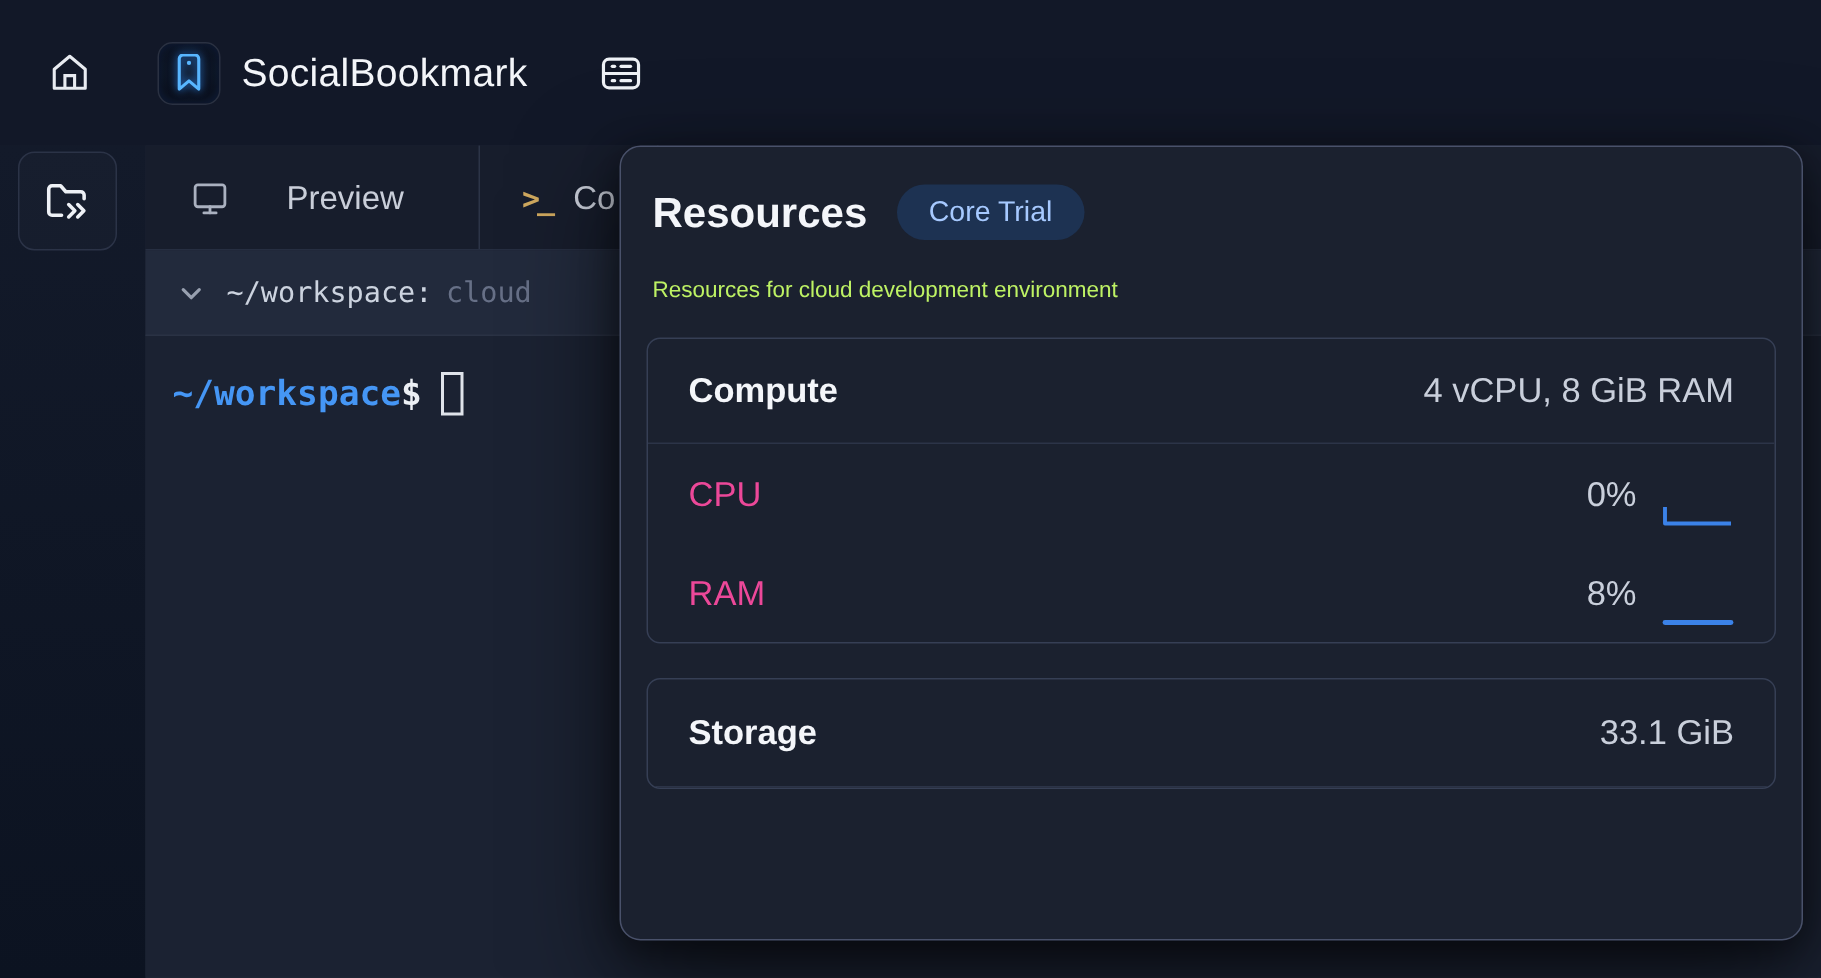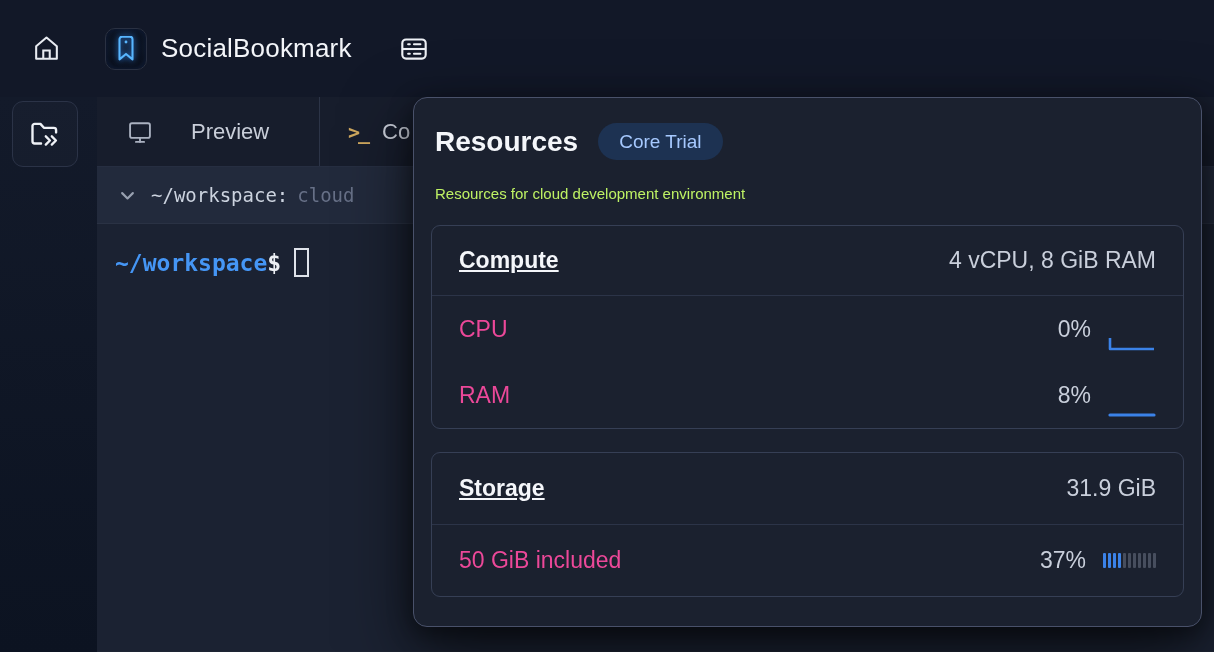--- a/index.html
+++ b/index.html
@@ -86,21 +86,21 @@
 
   .card { border:1px solid #363f55; border-radius:9px; margin-top:23px; overflow:hidden; }
   .crow {
     display:flex; align-items:center; justify-content:flex-start;
     padding:0 27px; height:66px; font-size:23px;
   }
   .crow.header { height:70px; border-bottom:1px solid #2c3448; }
   .card-storage .crow.header { height:72px; }
   .card-storage .crow { height:71px; }
   .crow .lbl { color:#ec4899; }
-  .crow.header .lbl { font-weight:bold; color:#f4f6fa;text-decoration:underline; }
+  .crow.header .lbl { font-weight:bold; color:#f4f6fa; }
   .crow .val { margin-left:auto; color:#c9cfdb; }
   .spark { align-self:flex-end; margin:0 0 10px 17px; }
   .gauge { display:flex; align-items:center; gap:2px; margin-left:17px; }
   .gbar { width:3px; height:15px; border-radius:1px; background:#474e5e; }
   .gbar.fill { background:var(--accent); }
 
   svg { display:block; }
 </style>
 </head>
 <body>
@@ -198,33 +198,16 @@
       <span class="val">8%</span>
       <svg class="spark" width="48" height="18" viewBox="0 0 48 18" fill="none">
         <polyline points="2,15 46,15" stroke="var(--accent)" stroke-width="3.2" stroke-linecap="round"></polyline>
       </svg>
     </div>
   </div>
 
   <div class="card card-storage">
     <div class="crow header">
       <span class="lbl">Storage</span>
-      <span class="val">31.9 GiB</span>
-    </div>
-    <div class="crow">
-      <span class="lbl">50 GiB included</span>
-      <span class="val">37%</span>
-      <span class="gauge">
-          <span class="gbar fill"></span>
-          <span class="gbar fill"></span>
-          <span class="gbar fill"></span>
-          <span class="gbar fill"></span>
-          <span class="gbar"></span>
-          <span class="gbar"></span>
-          <span class="gbar"></span>
-          <span class="gbar"></span>
-          <span class="gbar"></span>
-          <span class="gbar"></span>
-          <span class="gbar"></span>
-        </span>
+      <span class="val">33.1 GiB</span>
     </div>
   </div>
 </div>
 
 </body></html>

